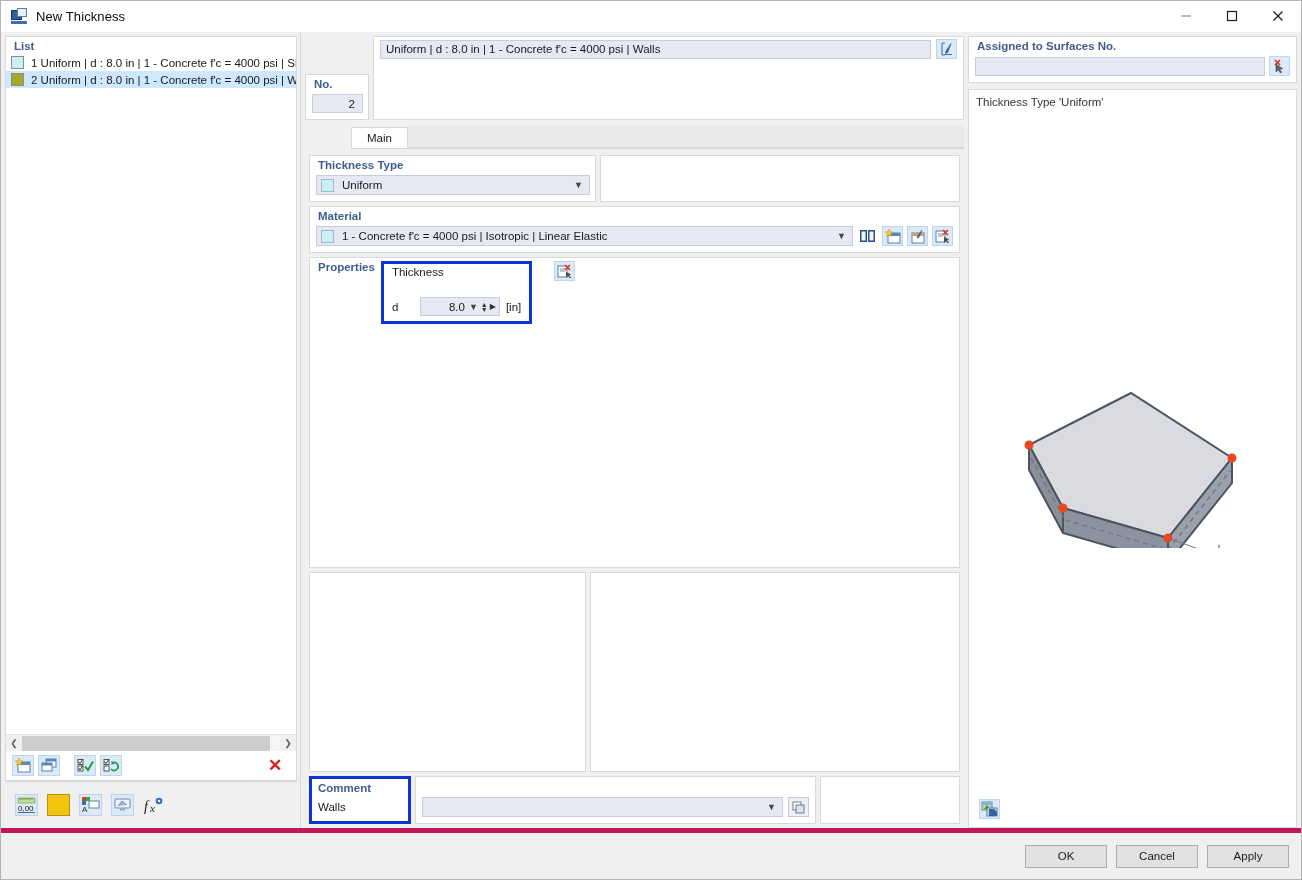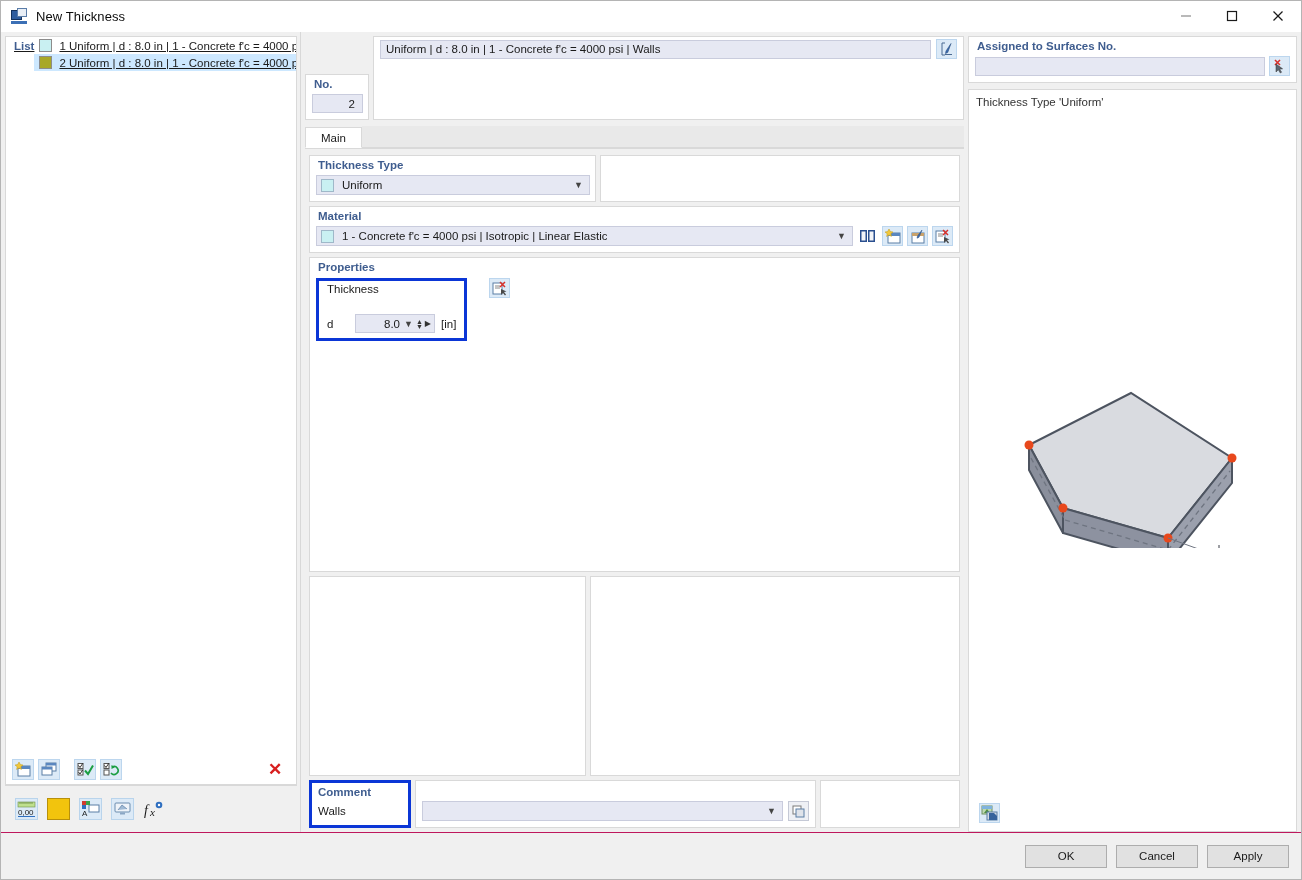--- a/index.html
+++ b/index.html
@@ -64,27 +64,26 @@
     box-sizing: border-box;
   }
   .group-label {
     color: #3f5d8f;
     font-weight: bold;
     font-size: 11.5px;
     padding: 3px 0 2px 8px;
   }
   .list-area {
     flex: 1 1 auto;
-    display: flex; 
+    display: flex; flex-direction: column;
     background: #ffffff;
     border: 1px solid #d9d9d9;
     border-bottom: none;
     box-sizing: border-box;
     overflow: hidden;
-    text-decoration: underline;
   }
   .list-rows { flex: 1 1 auto; }
   .list-row {
     display: flex; align-items: center;
     height: 17px;
     font-size: 11.5px;
     white-space: nowrap;
     padding-left: 5px;
   }
   .list-row.selected { background: #cde8ff; }
@@ -172,20 +171,21 @@
     background: #dceaf7; border: 1px solid #bcd6ee;
     box-sizing: border-box;
     display:flex; align-items:center; justify-content:center;
   }
   
   .tabstrip {
     margin-top: 6px;
     height: 22px;
     display: flex; align-items: flex-end;
     border-bottom: 1px solid #d9d9d9;
+    margin-left: 46px;
   }
   .tab {
     height: 21px; padding: 0 15px;
     background: #ffffff;
     border: 1px solid #d9d9d9;
     border-bottom: 1px solid #ffffff;
     display: flex; align-items: center;
     font-size: 11.5px;
     box-sizing: border-box;
   }
@@ -210,21 +210,21 @@
     padding: 0 4px 0 4px;
     font-size: 11.5px;
     position: relative;
   }
   .sel .cswatch { width: 13px; height: 13px; border: 1px solid #9fb8c9; margin-right: 8px; box-sizing: border-box; flex:0 0 auto;}
   .sel .caret { position: absolute; right: 6px; color: #444; font-size: 9px; }
   .sel .seltext { overflow: hidden; white-space: nowrap;}
   .material-group { margin-top: 4px; }
   .matrow { display:flex; align-items:center; gap:4px; padding: 2px 6px 6px 6px;}
   .matrow .sel { flex: 1 1 auto; padding-right: 18px;}
-  .props-group { margin-top: 4px; flex: 1 1 auto; display:flex; flex-direction: column; min-height: 0;}
+  .props-group { margin-top: 4px; flex: 1 1 auto; display:flex; flex-direction: row; min-height: 0;}
   .props-inner { padding: 3px 6px 6px 6px; display:flex; align-items:flex-start; }
   .thickness-hl {
     border: 3px solid #0b36d6;
     padding: 2px 8px 5px 8px;
     box-sizing: border-box;
     background: #ffffff;
   }
   .sublabel { font-size: 11.5px; color: #1a1a1a; margin-bottom: 19px; }
   .thick-row { display: flex; align-items: center; }
   .thick-row .dlab { width: 28px; font-size: 11.5px; }
@@ -285,21 +285,21 @@
   }
   .preview-title { font-size: 11.5px; padding: 6px 0 0 7px; color: #333; }
   .preview-canvas { flex: 1 1 auto; position: relative; }
   .preview-footer { height: 36px; display:flex; align-items:center; padding-left: 10px;}
   
   .footer {
     height: 46px; min-height: 46px;
     background: #f0f0f0;
     display: flex; align-items: center; justify-content: flex-end;
     padding-right: 12px;
-    border-top: 1px solid #be185d;
+    border-top: 5px solid #be185d;
   }
   .dlgbtn {
     width: 82px; height: 23px;
     background: #e1e1e1;
     border: 1px solid #adadad;
     box-sizing: border-box;
     display:flex; align-items:center; justify-content:center;
     font-size: 11.5px;
     margin-left: 9px;
   }

